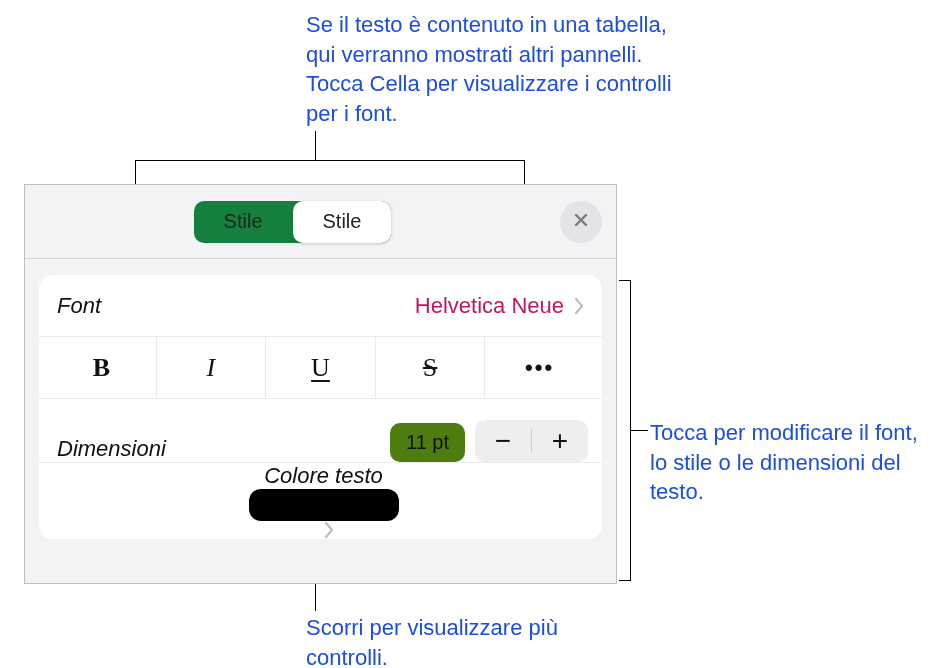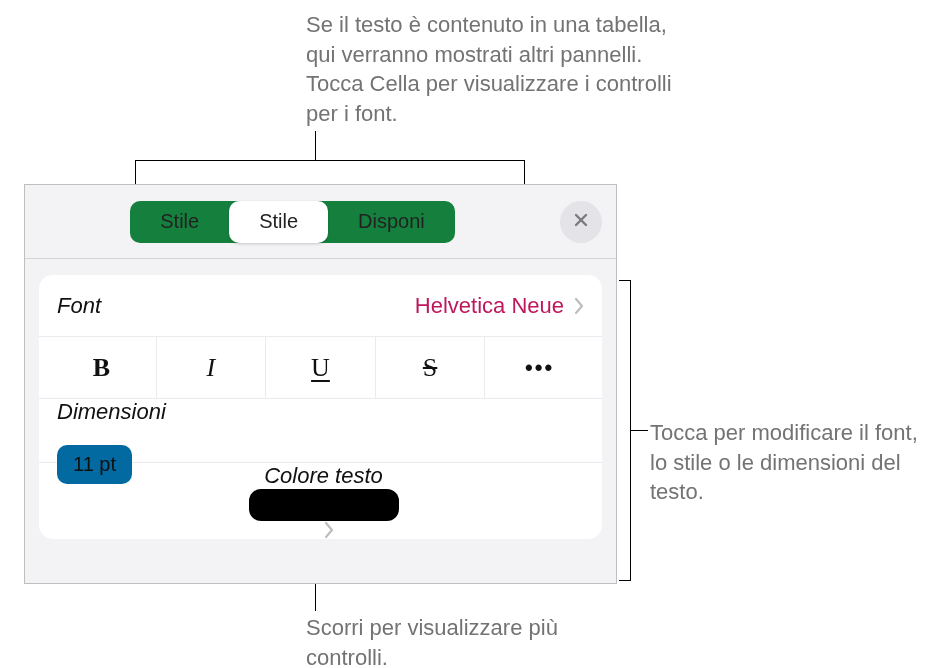--- a/index.html
+++ b/index.html
@@ -17,21 +17,21 @@
     .canvas {
       position: relative;
       width: 939px;
       height: 668px;
     }
     
     .callout {
       position: absolute;
       font-size: 22px;
       line-height: 1.35;
-      color: #737373;
+      color: #1d4ed8;
     }
     .callout-top {
       left: 306px;
       top: 10px;
       width: 380px;
     }
     .callout-right {
       left: 650px;
       top: 418px;
       width: 280px;
@@ -222,29 +222,28 @@
     .style-btn:last-child { border-right: none; }
     .style-bold { font-weight: 800; }
     .style-italic { font-style: italic; }
     .style-underline { text-decoration: underline; text-underline-offset: 4px; }
     .style-strike { text-decoration: line-through; }
     .more-dots { font-family: -apple-system, sans-serif; letter-spacing: 2px; font-weight: 700; font-size: 22px; }
 
     
     .size-row {
       display: flex;
-      align-items: flex-start;
+      align-items: flex-end;
       height: 64px;
       padding: 0 14px 0 18px;
       border-bottom: 1px solid #eceaec;
       gap: 10px;
-      flex-direction: column;
     }
     .size-value-pill {
-      background: #0369a1;
+      background: #4d7c0f;
       border-radius: 10px;
       padding: 8px 16px;
       font-size: 20px;
       color: #111;
       cursor: pointer;
     }
     .stepper {
       display: flex;
       align-items: center;
       background: #eeeeef;
@@ -303,21 +302,20 @@
   <div class="leader r-tip-bot"></div>
   <div class="leader r-stem"></div>
 
   <div class="leader b-stem"></div>
 
   <div class="panel-wrapper">
     <div class="panel-header">
       <div class="tabs">
         <div class="tab">Stile</div>
         <div class="tab active">Stile</div>
-        <div class="tab">Disponi</div>
       </div>
       <div class="close-btn">
         <span>
           <svg viewBox="0 0 16 16">
               <path d="M3 3 L13 13 M13 3 L3 13" stroke="#7a7a7d" stroke-width="2.4" stroke-linecap="round" fill="none"></path>
             </svg>
         </span>
       </div>
     </div>
 

